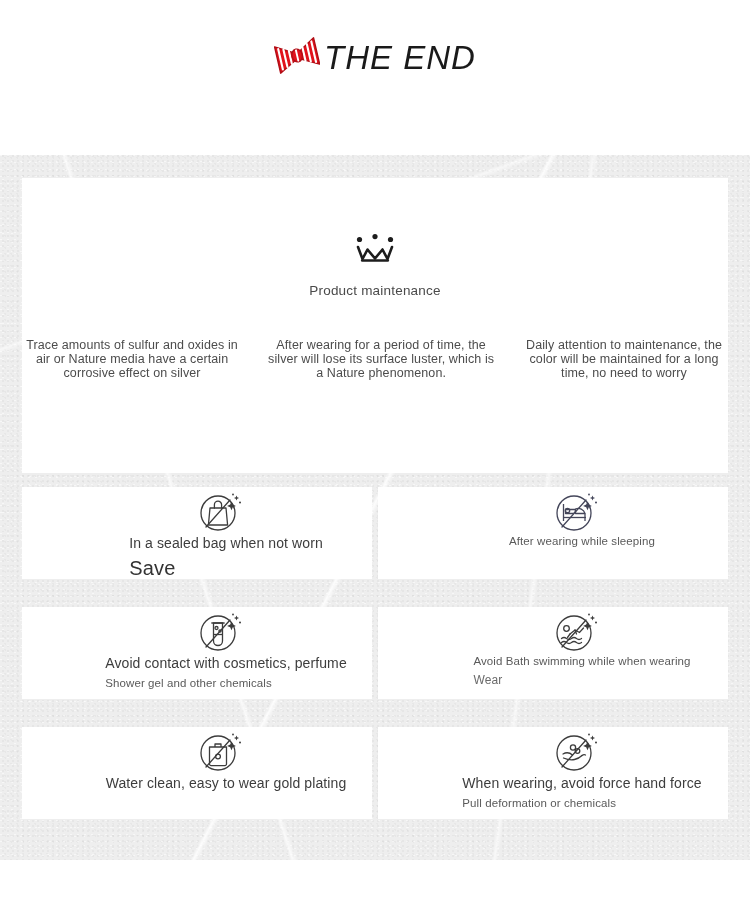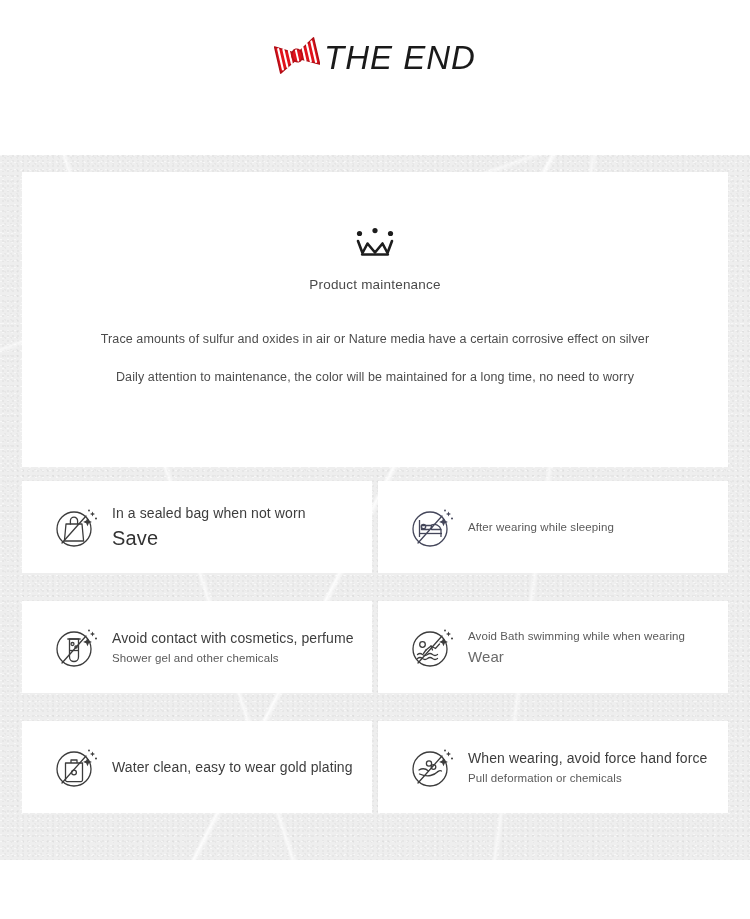--- a/index.html
+++ b/index.html
@@ -64,21 +64,21 @@
       radial-gradient(circle at 14% 6%, rgba(255,255,255,.55) 0 1px, rgba(0,0,0,0) 1px),
       radial-gradient(circle at 61% 23%, rgba(0,0,0,.035) 0 1px, rgba(0,0,0,0) 1px),
       radial-gradient(circle at 33% 71%, rgba(255,255,255,.5) 0 1px, rgba(0,0,0,0) 1px),
       radial-gradient(circle at 88% 47%, rgba(0,0,0,.03) 0 1px, rgba(0,0,0,0) 1px);
     background-size: 100% 100%, 100% 100%, 100% 100%, 100% 100%, 7px 7px, 5px 5px, 9px 9px, 6px 6px;
   }
 
   .stage {
     position: absolute;
     left: 0;
-    top: 149px;
+    top: 155px;
     width: 676px;
     height: 705px;
   }
 
   
   .intro-panel {
     position: absolute;
     left: 22px;
     top: 23px;
     width: 706px;
@@ -98,21 +98,21 @@
     margin-top: 16px;
     font-size: 13.5px;
     color: #ararar;
     color: #4a4a4a;
     letter-spacing: .2px;
   }
   .intro-lines {
     margin-top: 40px;
     width: 100%;
     display: flex;
-    flex-direction: column;
+    flex-direction: row;
     align-items: center;
     gap: 24px;
   }
   .intro-line {
     font-size: 12.5px;
     color: #4c4c4c;
     text-align: center;
     letter-spacing: .1px;
   }
 
@@ -125,39 +125,40 @@
     display: grid;
     grid-template-columns: 350px 350px;
     grid-auto-rows: 92px;
     column-gap: 6px;
     row-gap: 28px;
   }
   .care-card {
     background: #ffffff;
     display: flex;
     align-items: center;
-    padding-left: 30px;
+    padding-left: 46px;
     box-sizing: border-box;
+    flex-direction: column;
   }
   .care-icon {
     width: 48px;
     height: 48px;
     flex: 0 0 auto;
   }
   .card-text {
     margin-left: 12px;
     display: flex;
     flex-direction: column;
     justify-content: center;
     gap: 6px;
   }
   .line-lg { font-size: 14px; color: #3d3d3d; letter-spacing: .1px; }
   .line-xl { font-size: 20px; color: #333333; letter-spacing: .2px; }
   .line-sm { font-size: 11.5px; color: #5a5a5a; letter-spacing: .1px; }
-  .line-xs { font-size: 15px; color: #6a6a6a; letter-spacing: .1px; }
+  .line-xs { font-size: 12px; color: #6a6a6a; letter-spacing: .1px; }
 </style>
 </head>
 <body>
 
 <div class="header">
   <div class="header-inner">
     <svg class="bowtie" viewBox="0 0 46 40">
       <g transform="rotate(-13 23 20)">
         <path d="M3 7 L20 17 L20 25 L3 34 Z" fill="#e1121c" stroke="#b00d15" stroke-width="1.4" stroke-linejoin="round"></path>
         <path d="M43 7 L26 17 L26 25 L43 34 Z" fill="#e1121c" stroke="#b00d15" stroke-width="1.4" stroke-linejoin="round"></path>
@@ -185,20 +186,21 @@
     <svg class="crown" viewBox="0 0 42 34">
       <circle cx="5.5" cy="6.5" r="2.6" fill="#1d1d1d"></circle>
       <circle cx="21" cy="3.6" r="2.6" fill="#1d1d1d"></circle>
       <circle cx="36.5" cy="6.5" r="2.6" fill="#1d1d1d"></circle>
       <path d="M4 14 L8.5 26 L13.5 16.5 L21 25.5 L28.5 16.5 L33.5 26 L38 14" fill="none" stroke="#1d1d1d" stroke-width="2.6" stroke-linecap="round" stroke-linejoin="round"></path>
       <line x1="8.2" y1="27.5" x2="33.8" y2="27.5" stroke="#1d1d1d" stroke-width="2.6" stroke-linecap="round"></line>
     </svg>
     <div class="intro-subtitle">Product maintenance</div>
     <div class="intro-lines">
       <div class="intro-line">Trace amounts of sulfur and oxides in air or Nature media have a certain corrosive effect on silver</div>
+      <div class="intro-line">After wearing for a period of time, the silver will lose its surface luster, which is a Nature phenomenon.</div>
       <div class="intro-line">Daily attention to maintenance, the color will be maintained for a long time, no need to worry</div>
     </div>
   </div>
 
   <div class="card-grid">
 
     <div class="care-card">
       <svg class="care-icon" viewBox="0 0 48 48">
         <g fill="none" stroke="#3c3c3c" stroke-width="1.3">
           <circle cx="22" cy="26" r="17"></circle>

